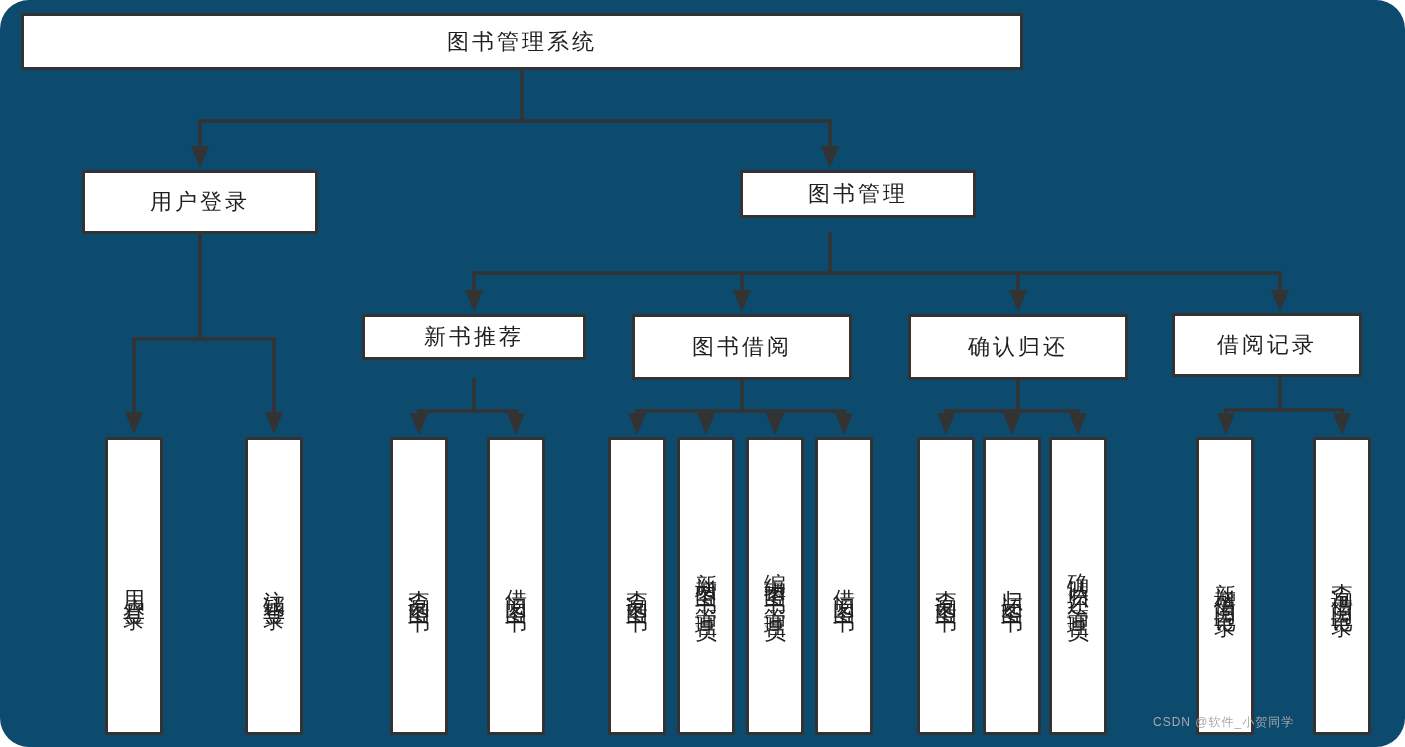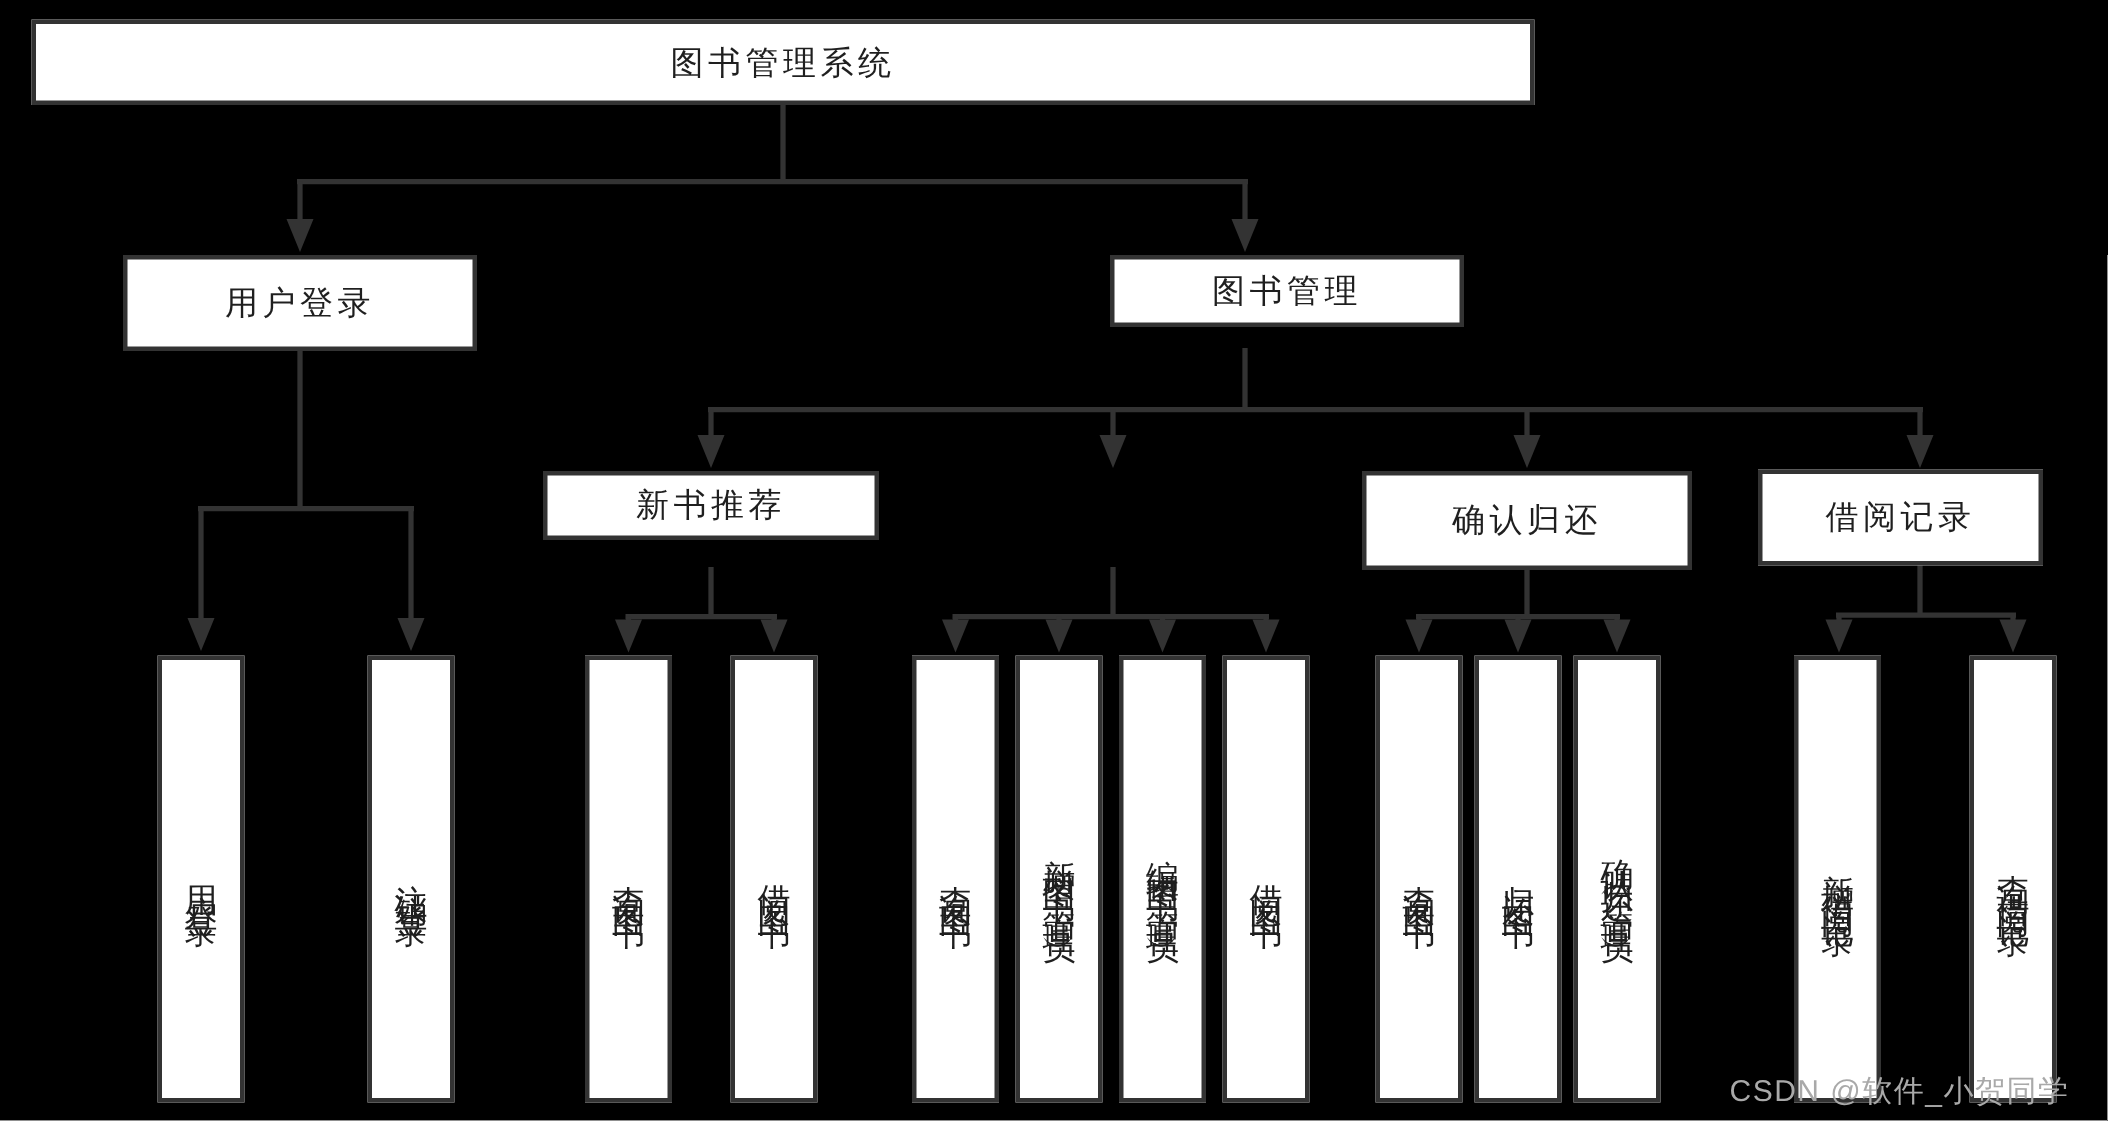--- a/index.html
+++ b/index.html
@@ -1,22 +1,23 @@
 <!DOCTYPE html>
 <html><head>
 <meta charset="utf-8">
 <style>
   html,body{margin:0;padding:0;background:#fff;}
   #canvas{
     position:relative;
     width:1405px;height:747px;
-    background:#000000;
+    background:#0c4a6e;
     font-family:"Liberation Sans","DejaVu Sans",sans-serif;
     color:#1f1f1f;
     overflow:hidden;
+    border-radius:29px;
   }
   #connectors{position:absolute;left:0;top:0;width:1405px;height:747px;}
   #connectors path{stroke:#333;stroke-width:3.5;fill:none;}
   #connectors polygon{fill:#333;stroke:none;}
   .hbox{
     position:absolute;
     box-sizing:border-box;
     border:3px solid #333;
     background:#fff;
     display:flex;align-items:center;justify-content:center;
@@ -33,21 +34,21 @@
   }
   .vtext{
     writing-mode:vertical-rl;
     font-size:22px;
     letter-spacing:7px;
     line-height:1;
   }
   #watermark{
     position:absolute;
     left:1153px;top:714px;
-    font-size:20px;
+    font-size:12px;
     color:#a9a9a9;
     letter-spacing:1px;
     white-space:nowrap;
   }
 </style>
 </head>
 <body>
 
 <div id="canvas">
 
@@ -106,20 +107,23 @@
   <div class="hbox" style="left:82px;top:170px;width:236px;height:64px">
     <span>用户登录</span>
   </div>
   <div class="hbox" style="left:740px;top:170px;width:236px;height:48px">
     <span>图书管理</span>
   </div>
 
   <div class="hbox" style="left:362px;top:314px;width:224px;height:46px">
     <span>新书推荐</span>
   </div>
+  <div class="hbox" style="left:632px;top:314px;width:220px;height:66px">
+    <span>图书借阅</span>
+  </div>
   <div class="hbox" style="left:908px;top:314px;width:220px;height:66px">
     <span>确认归还</span>
   </div>
   <div class="hbox" style="left:1172px;top:313px;width:190px;height:64px">
     <span>借阅记录</span>
   </div>
 
   <div class="vbox" style="left:105px">
     <span class="vtext">用户登录</span>
   </div>

